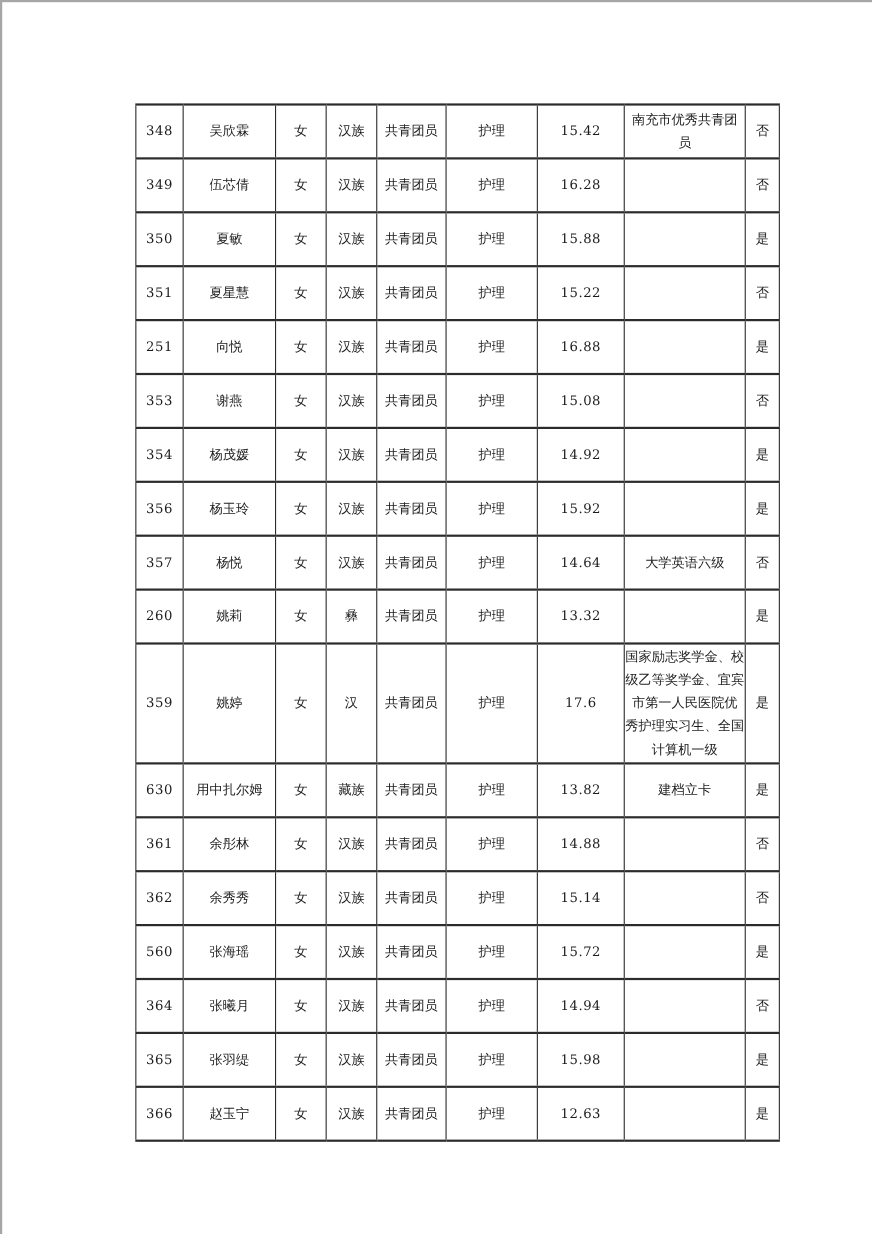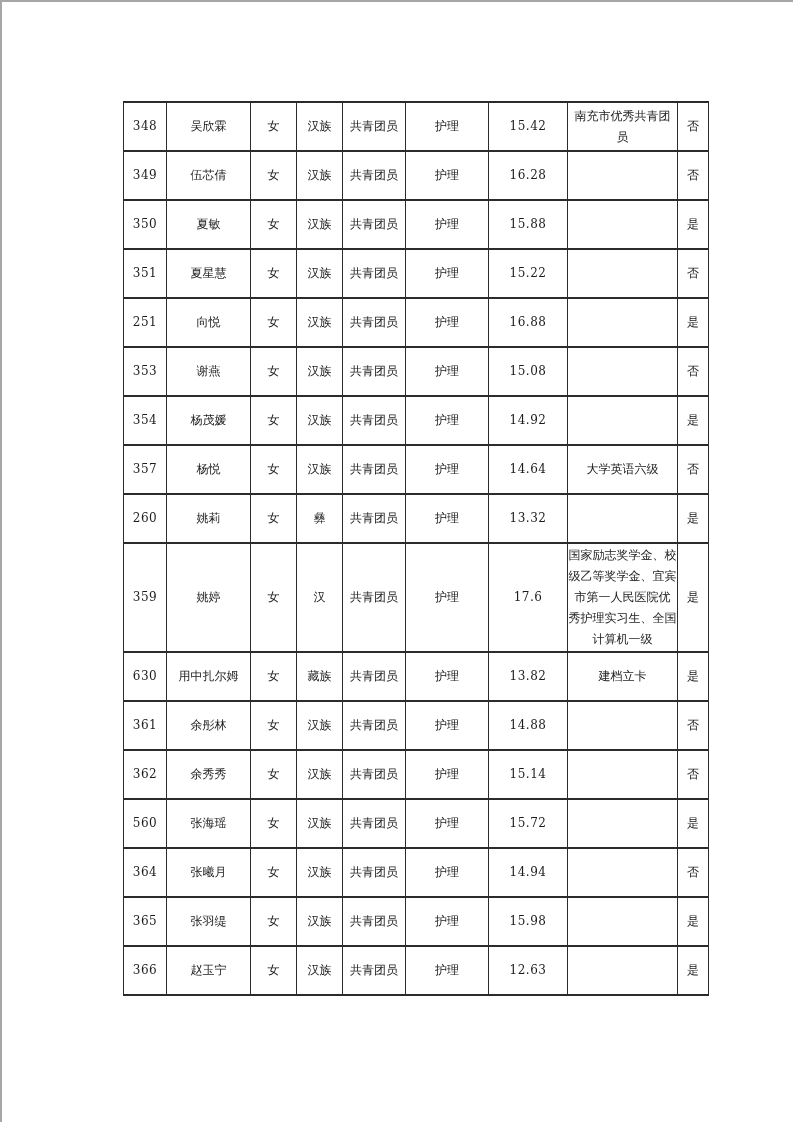--- a/index.html
+++ b/index.html
@@ -16,21 +16,21 @@
     position: absolute; left: 0; top: 0;
     width: 793px; height: 2px; background: #a6a6a6;
   }
   .page-edge-left {
     position: absolute; left: 0; top: 0;
     width: 2px; height: 1122px; background: #a6a6a6;
   }
   .table-wrap {
     position: absolute;
     left: 123px;
-    top: 101px;
+    top: 94px;
   }
   table.roster {
     border-collapse: collapse;
     table-layout: fixed;
     width: 585px;
   }
   table.roster td {
     border: 1px solid #2b2b2b;
     border-top-width: 2px;
     border-bottom-width: 2px;
@@ -140,20 +140,31 @@
           <td class="col-name">杨茂媛</td>
           <td class="col-gender">女</td>
           <td class="col-ethnicity">汉族</td>
           <td class="col-political_status">共青团员</td>
           <td class="col-major">护理</td>
           <td class="col-score">14.92</td>
           <td class="col-remark"></td>
           <td class="col-flag">是</td>
         </tr>
         <tr>
+          <td class="col-no">356</td>
+          <td class="col-name">杨玉玲</td>
+          <td class="col-gender">女</td>
+          <td class="col-ethnicity">汉族</td>
+          <td class="col-political_status">共青团员</td>
+          <td class="col-major">护理</td>
+          <td class="col-score">15.92</td>
+          <td class="col-remark"></td>
+          <td class="col-flag">是</td>
+        </tr>
+        <tr>
           <td class="col-no">357</td>
           <td class="col-name">杨悦</td>
           <td class="col-gender">女</td>
           <td class="col-ethnicity">汉族</td>
           <td class="col-political_status">共青团员</td>
           <td class="col-major">护理</td>
           <td class="col-score">14.64</td>
           <td class="col-remark">大学英语六级</td>
           <td class="col-flag">否</td>
         </tr>

